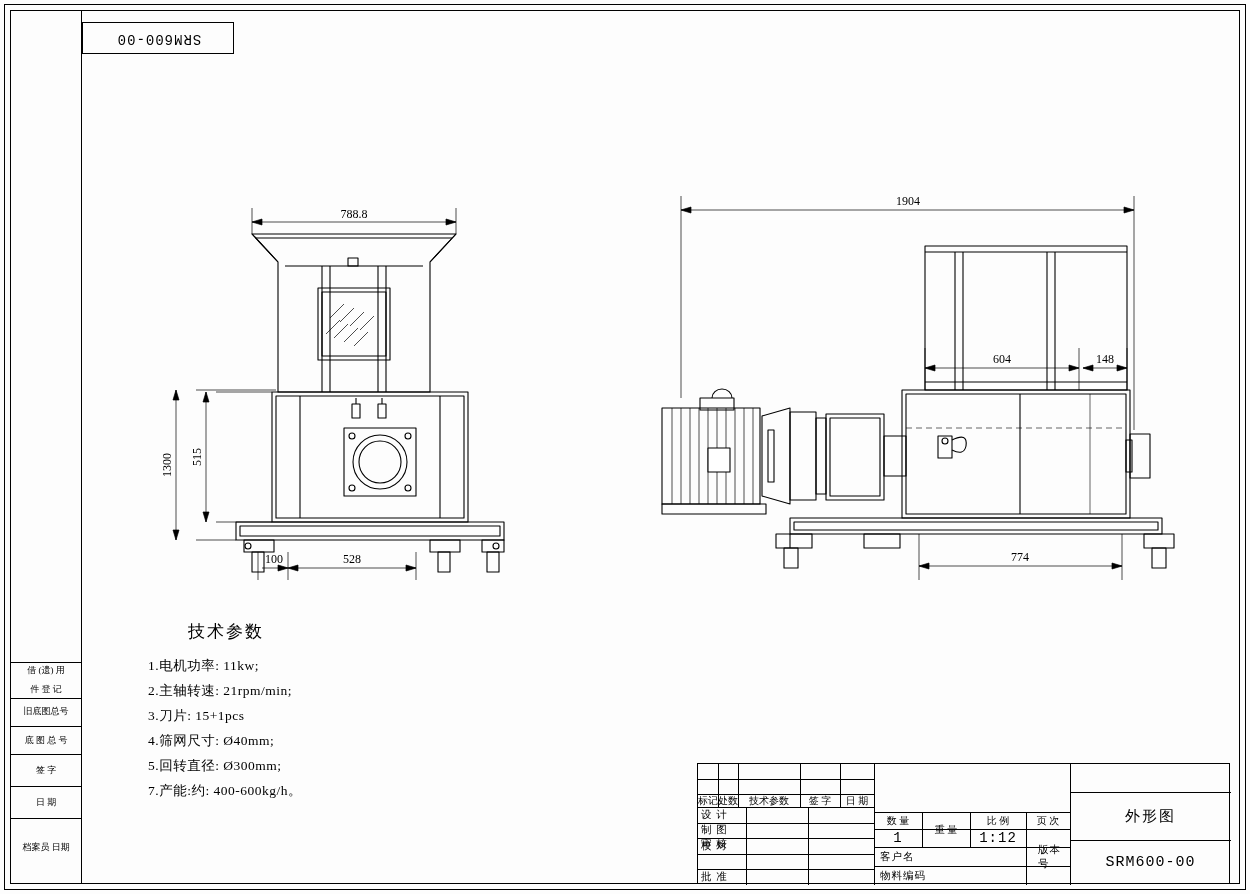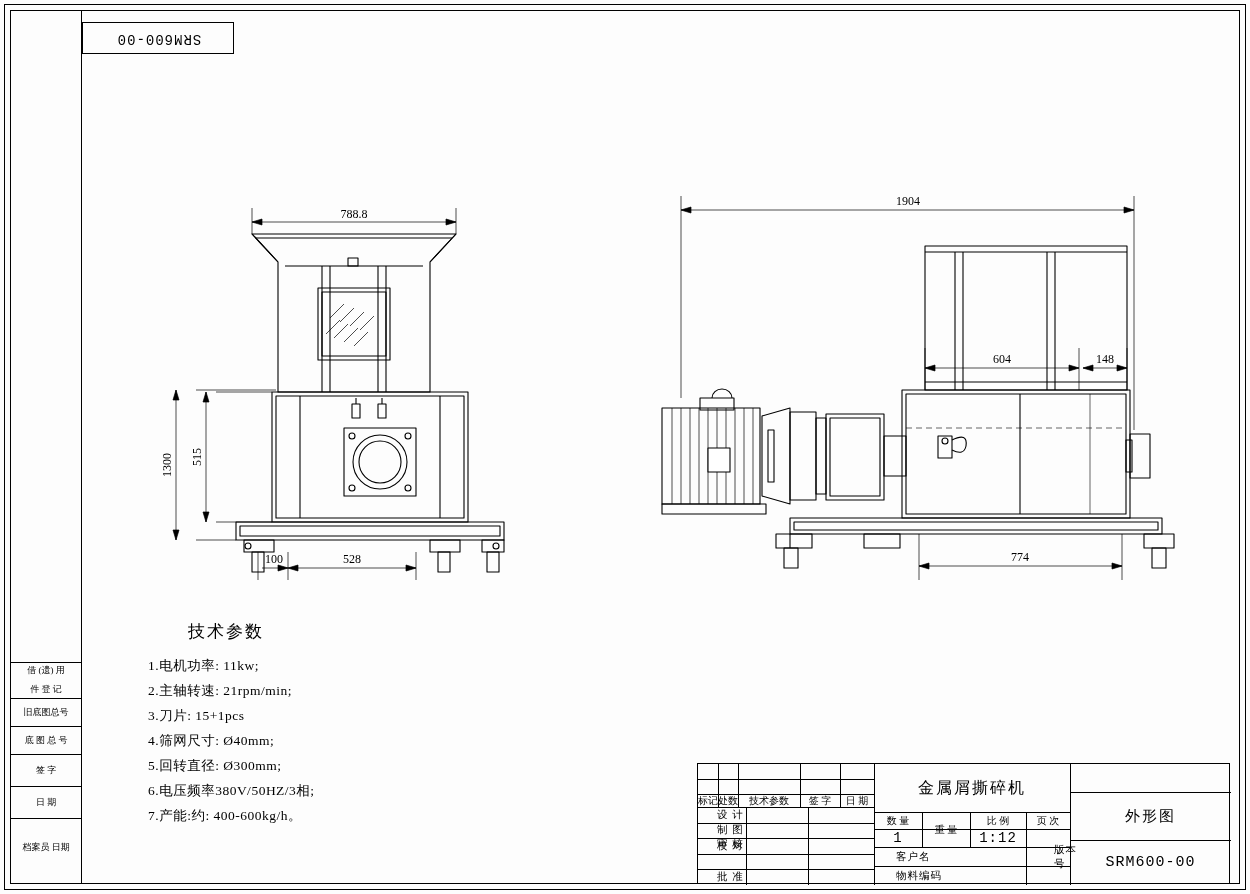--- a/index.html
+++ b/index.html
@@ -25,39 +25,39 @@
   .tech{position:absolute;left:140px;top:620px;width:330px;}
   .tech h3{margin:0 0 10px 48px;font-size:17px;font-weight:normal;letter-spacing:2px;}
   .tech ul{list-style:none;margin:0;padding:0;}
   .tech li{font-size:13.5px;line-height:25px;padding-left:8px;letter-spacing:0.5px;}
   
   .tb{position:absolute;left:697px;top:763px;width:533px;height:121px;border:1px solid #000;box-sizing:border-box;}
   .tb div{position:absolute;box-sizing:border-box;}
   .vl{border-left:1px solid #000;}
   .hl{border-top:1px solid #000;}
   .cellc{display:flex;align-items:center;justify-content:center;font-size:10px;}
-  .cell-name{display:flex;align-items:center;justify-content:flex-start;font-size:10.5px;letter-spacing:1px;padding-left:3px;margin-left:16px;}
+  .cell-name{display:flex;align-items:center;justify-content:flex-start;font-size:10.5px;letter-spacing:1px;padding-left:3px;}
   .big{font-size:16px;letter-spacing:2px;}
   .mid{font-size:15px;letter-spacing:2px;}
   .mono{font-family:"Liberation Mono",monospace;font-size:14px;letter-spacing:1px;}
 </style>
 </head>
 <body>
 
 <div id="sheet">
 
   <div class="bd frame-outer"></div>
   <div class="bd frame-inner"></div>
   <div class="bd leftcol"></div>
 
   <div class="bd lc-cell" style="top:662px;height:36px;">
     <span><span>借 (遗) 用</span><br>
     <span>件  登  记</span></span>
   </div>
-  <div class="bd lc-cell" style="top:698px;height:28px;">
+  <div class="bd lc-cell" style="top:698px;height:28px;font-family:Liberation Mono, monospace;">
     <span>旧底图总号</span>
   </div>
   <div class="bd lc-cell" style="top:726px;height:28px;">
     <span>底 图 总 号</span>
   </div>
   <div class="bd lc-cell" style="top:754px;height:32px;">
     <span>签      字</span>
   </div>
   <div class="bd lc-cell" style="top:786px;height:32px;">
     <span>日      期</span>
@@ -282,21 +282,20 @@
   </svg>
 
   <div class="tech">
     <h3>技术参数</h3>
     <ul>
       <li>1.电机功率: 11kw;</li>
       <li>2.主轴转速: 21rpm/min;</li>
       <li>3.刀片: 15+1pcs</li>
       <li>4.筛网尺寸: Ø40mm;</li>
       <li>5.回转直径: Ø300mm;</li>
-      <li>6.电压频率380V/50HZ/3相;</li>
       <li>7.产能:约: 400-600kg/h。</li>
     </ul>
   </div>
 
   <div class="tb">
 
     <div class="vl" style="left:176px;top:0;width:0;height:121px;"></div>
     <div class="vl" style="left:372px;top:0;width:0;height:121px;"></div>
 
     <div class="hl" style="left:0;top:30px;width:176px;height:0;"></div>
@@ -318,21 +317,20 @@
     <div class="cell-name" style="left:0;top:58.6px;width:48px;height:15.6px;">制  图</div>
     <div class="hl" style="left:0;top:74.2px;width:176px;height:0;"></div>
     <div class="cell-name" style="left:0;top:74.2px;width:48px;height:15.6px;">校  对</div>
     <div class="hl" style="left:0;top:89.8px;width:176px;height:0;"></div>
     <div class="cell-name" style="left:0;top:72px;width:48px;height:15.6px;">审  核</div>
     <div class="hl" style="left:0;top:105.4px;width:176px;height:0;"></div>
     <div class="cell-name" style="left:0;top:105.4px;width:48px;height:15.6px;">批  准</div>
     <div class="vl" style="left:48px;top:43px;width:0;height:78px;"></div>
     <div class="vl" style="left:110px;top:43px;width:0;height:78px;"></div>
 
-    <div class="cellc big" style="left:176px;top:0;width:196px;height:48px;">金属屑撕碎机</div>
     <div class="hl" style="left:176px;top:48px;width:196px;height:0;"></div>
 
     <div class="cellc" style="left:176px;top:48px;width:48px;height:17px;">数  量</div>
     <div class="cellc" style="left:224px;top:57px;width:48px;height:17px;">重  量</div>
     <div class="cellc" style="left:272px;top:48px;width:56px;height:17px;">比  例</div>
     <div class="cellc" style="left:328px;top:48px;width:44px;height:17px;">页  次</div>
     <div class="hl" style="left:176px;top:65px;width:196px;height:0;"></div>
 
     <div class="cellc mono" style="left:176px;top:65px;width:48px;height:18px;">1</div>
     <div class="cellc mono" style="left:224px;top:65px;width:48px;height:18px;"></div>

